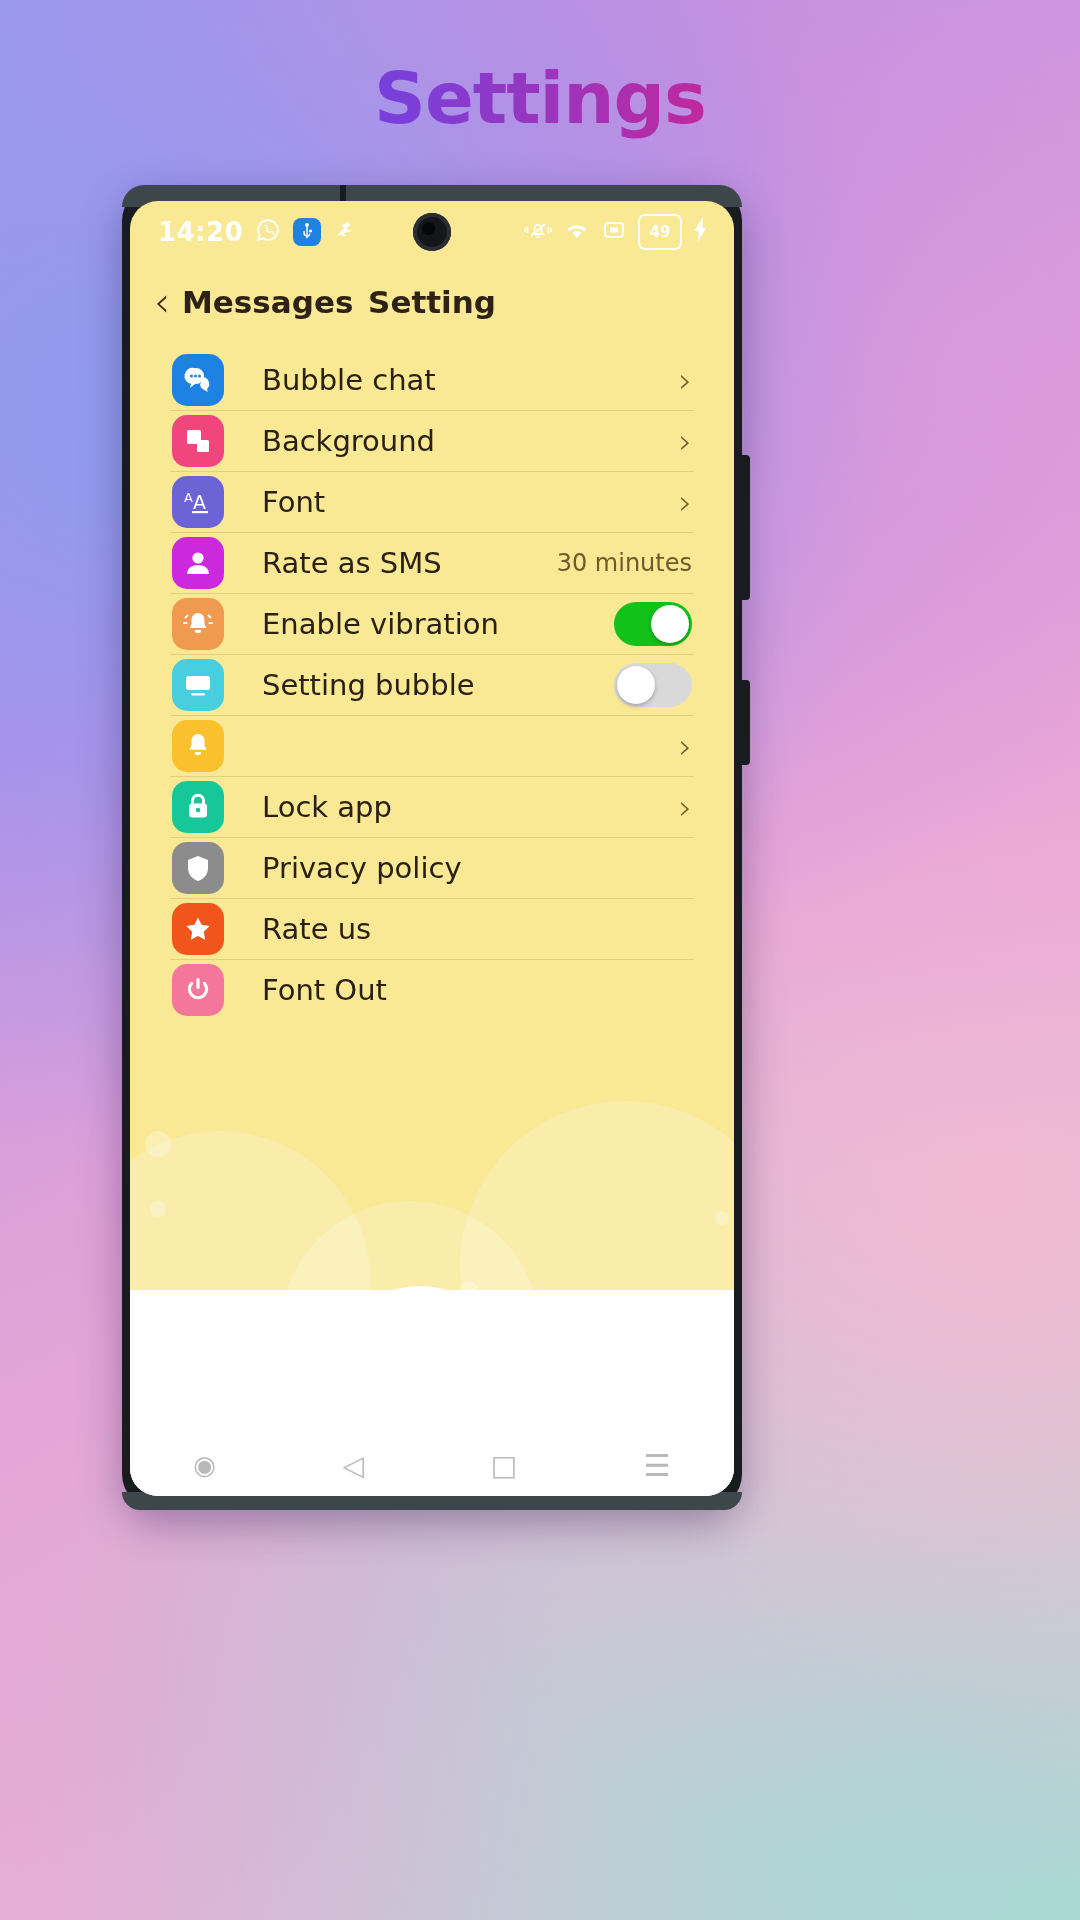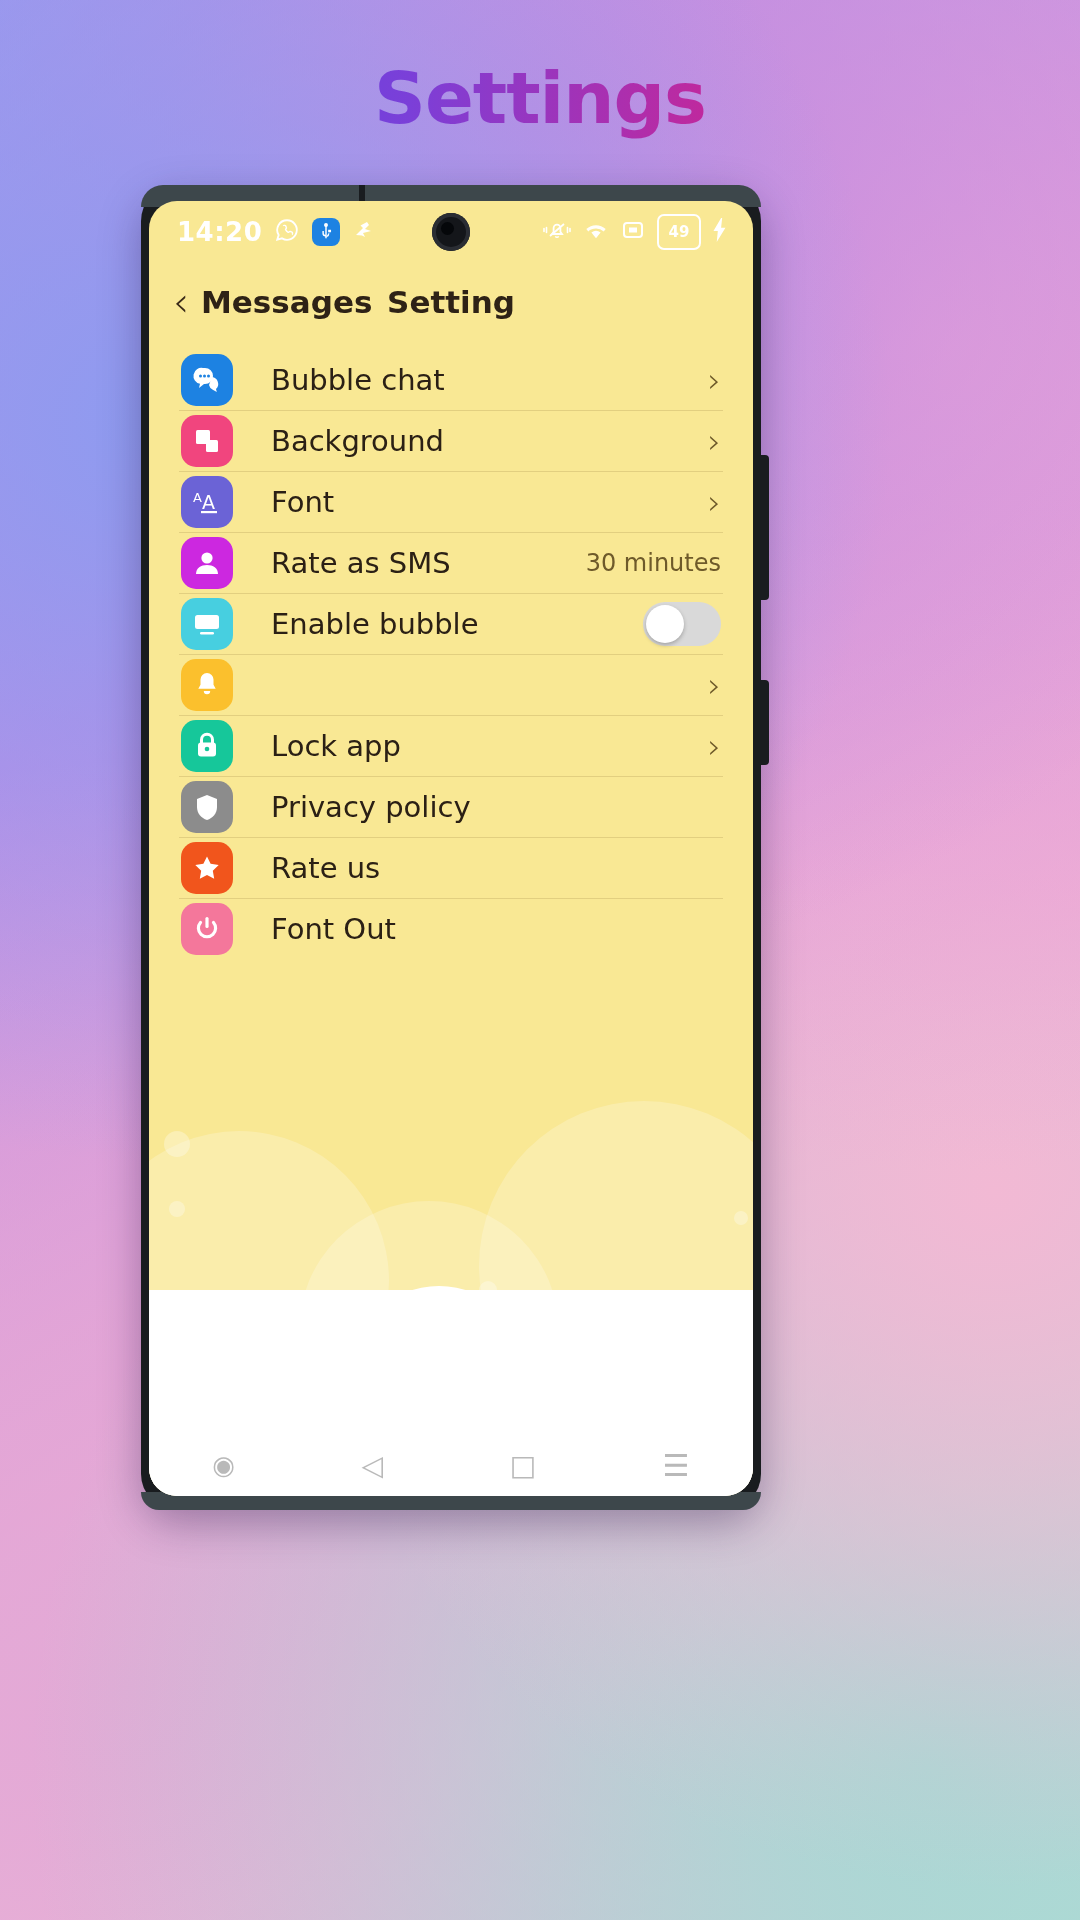--- a/index.html
+++ b/index.html
@@ -21,21 +21,21 @@
   .page-title{
     position:absolute; top:56px; left:0; width:1080px; text-align:center;
     font-size:72px; font-weight:bold; letter-spacing:-1px;
     background:linear-gradient(90deg,#3f4ff0 0%, #7b3fd8 38%, #d0238f 72%, #ef1c6e 100%);
     -webkit-background-clip:text; background-clip:text; color:transparent;
     font-family:"DejaVu Sans", sans-serif;
   }
 
   
   .phone{
-    position:absolute; left:141px; top:185px; width:620px; height:1325px;
+    position:absolute; left:122px; top:185px; width:620px; height:1325px;
     background:#191c1f; border-radius:36px;
     box-shadow:0 14px 40px rgba(40,20,70,.35);
   }
   .phone-edge-top{
     position:absolute; left:0; top:0; width:620px; height:22px;
     background:#3d474b; border-radius:36px 36px 0 0;
   }
   .phone-notch-seam{
     position:absolute; left:218px; top:0; width:6px; height:22px; background:#191c1f;
   }
@@ -97,21 +97,21 @@
   .back-label{ font-size:31px; color:#2e2216; font-weight:600; }
   .header-title{
     position:absolute; left:0; width:100%; text-align:center;
     font-size:31px; color:#2e2216; font-weight:700; pointer-events:none;
   }
 
   
   .list{ position:relative; padding-top:8px; }
   .row{
     position:relative; display:flex; align-items:center;
-    height:61px; margin:0 30px; padding:0 2px;
+    height:61px; margin:0 40px; padding:0 2px;
   }
   .row + .row{ border-top:1.5px solid rgba(120,95,40,.18); }
   .ico{
     width:52px;height:52px;border-radius:15px;flex:0 0 52px;
     display:flex;align-items:center;justify-content:center;
   }
   .label{ margin-left:38px; font-size:29px; color:#2b2015; font-weight:500; }
   .right-val{ margin-left:auto; font-size:24px; color:#6e5a2a; font-weight:500; }
   .chev{ margin-left:auto; font-size:34px; color:#6e5a2a; font-weight:300; line-height:1; }
   .toggle{
@@ -275,27 +275,40 @@
           <div class="ico" style="background: rgb(204, 40, 224);">
             <svg width="32" height="32" viewBox="0 0 32 32">
               <circle fill="#fff" cx="16" cy="11" r="5.6"></circle>
               <path fill="#fff" d="M5 27c0-6 5-9 11-9s11 3 11 9z"></path>
             </svg>
           </div>
           <div class="label">Rate as SMS</div>
           <div class="right-val">30 minutes</div>
         </div>
         <div class="row">
+          <div class="ico" style="background: rgb(239, 154, 78);">
+            <svg width="34" height="32" viewBox="0 0 34 32">
+              <path fill="#fff" d="M17 5a6.5 6.5 0 0 1 6.5 6.5v4.8l2 3.7H8.5l2-3.7v-4.8A6.5 6.5 0 0 1 17 5z"></path>
+              <path fill="#fff" d="M13.8 22h6.4a3.2 3.2 0 0 1-6.4 0z"></path>
+              <path stroke="#fff" stroke-width="2" fill="none" stroke-linecap="round" d="M4.5 9.5 6.6 7.4M29.5 9.5 27.4 7.4M3 15h2.6M31 15h-2.6"></path>
+            </svg>
+          </div>
+          <div class="label">Enable vibration</div>
+          <div class="toggle on">
+            <div class="knob"></div>
+          </div>
+        </div>
+        <div class="row">
           <div class="ico" style="background: rgb(71, 207, 224);">
             <svg width="32" height="30" viewBox="0 0 32 30">
               <rect fill="#fff" x="4" y="6" width="24" height="14" rx="2.5"></rect>
               <rect fill="#fff" x="9" y="23" width="14" height="2.6" rx="1.3"></rect>
             </svg>
           </div>
-          <div class="label">Enable bubble</div>
+          <div class="label">Setting bubble</div>
           <div class="toggle">
             <div class="knob"></div>
           </div>
         </div>
         <div class="row">
           <div class="ico" style="background: rgb(251, 192, 45);">
             <svg width="30" height="32" viewBox="0 0 30 32">
               <path fill="#fff" d="M15 4a6.5 6.5 0 0 1 6.5 6.5v5.3l2.2 3.9H6.3l2.2-3.9v-5.3A6.5 6.5 0 0 1 15 4z"></path>
               <path fill="#fff" d="M11.8 22h6.4a3.2 3.2 0 0 1-6.4 0z"></path>
             </svg>

